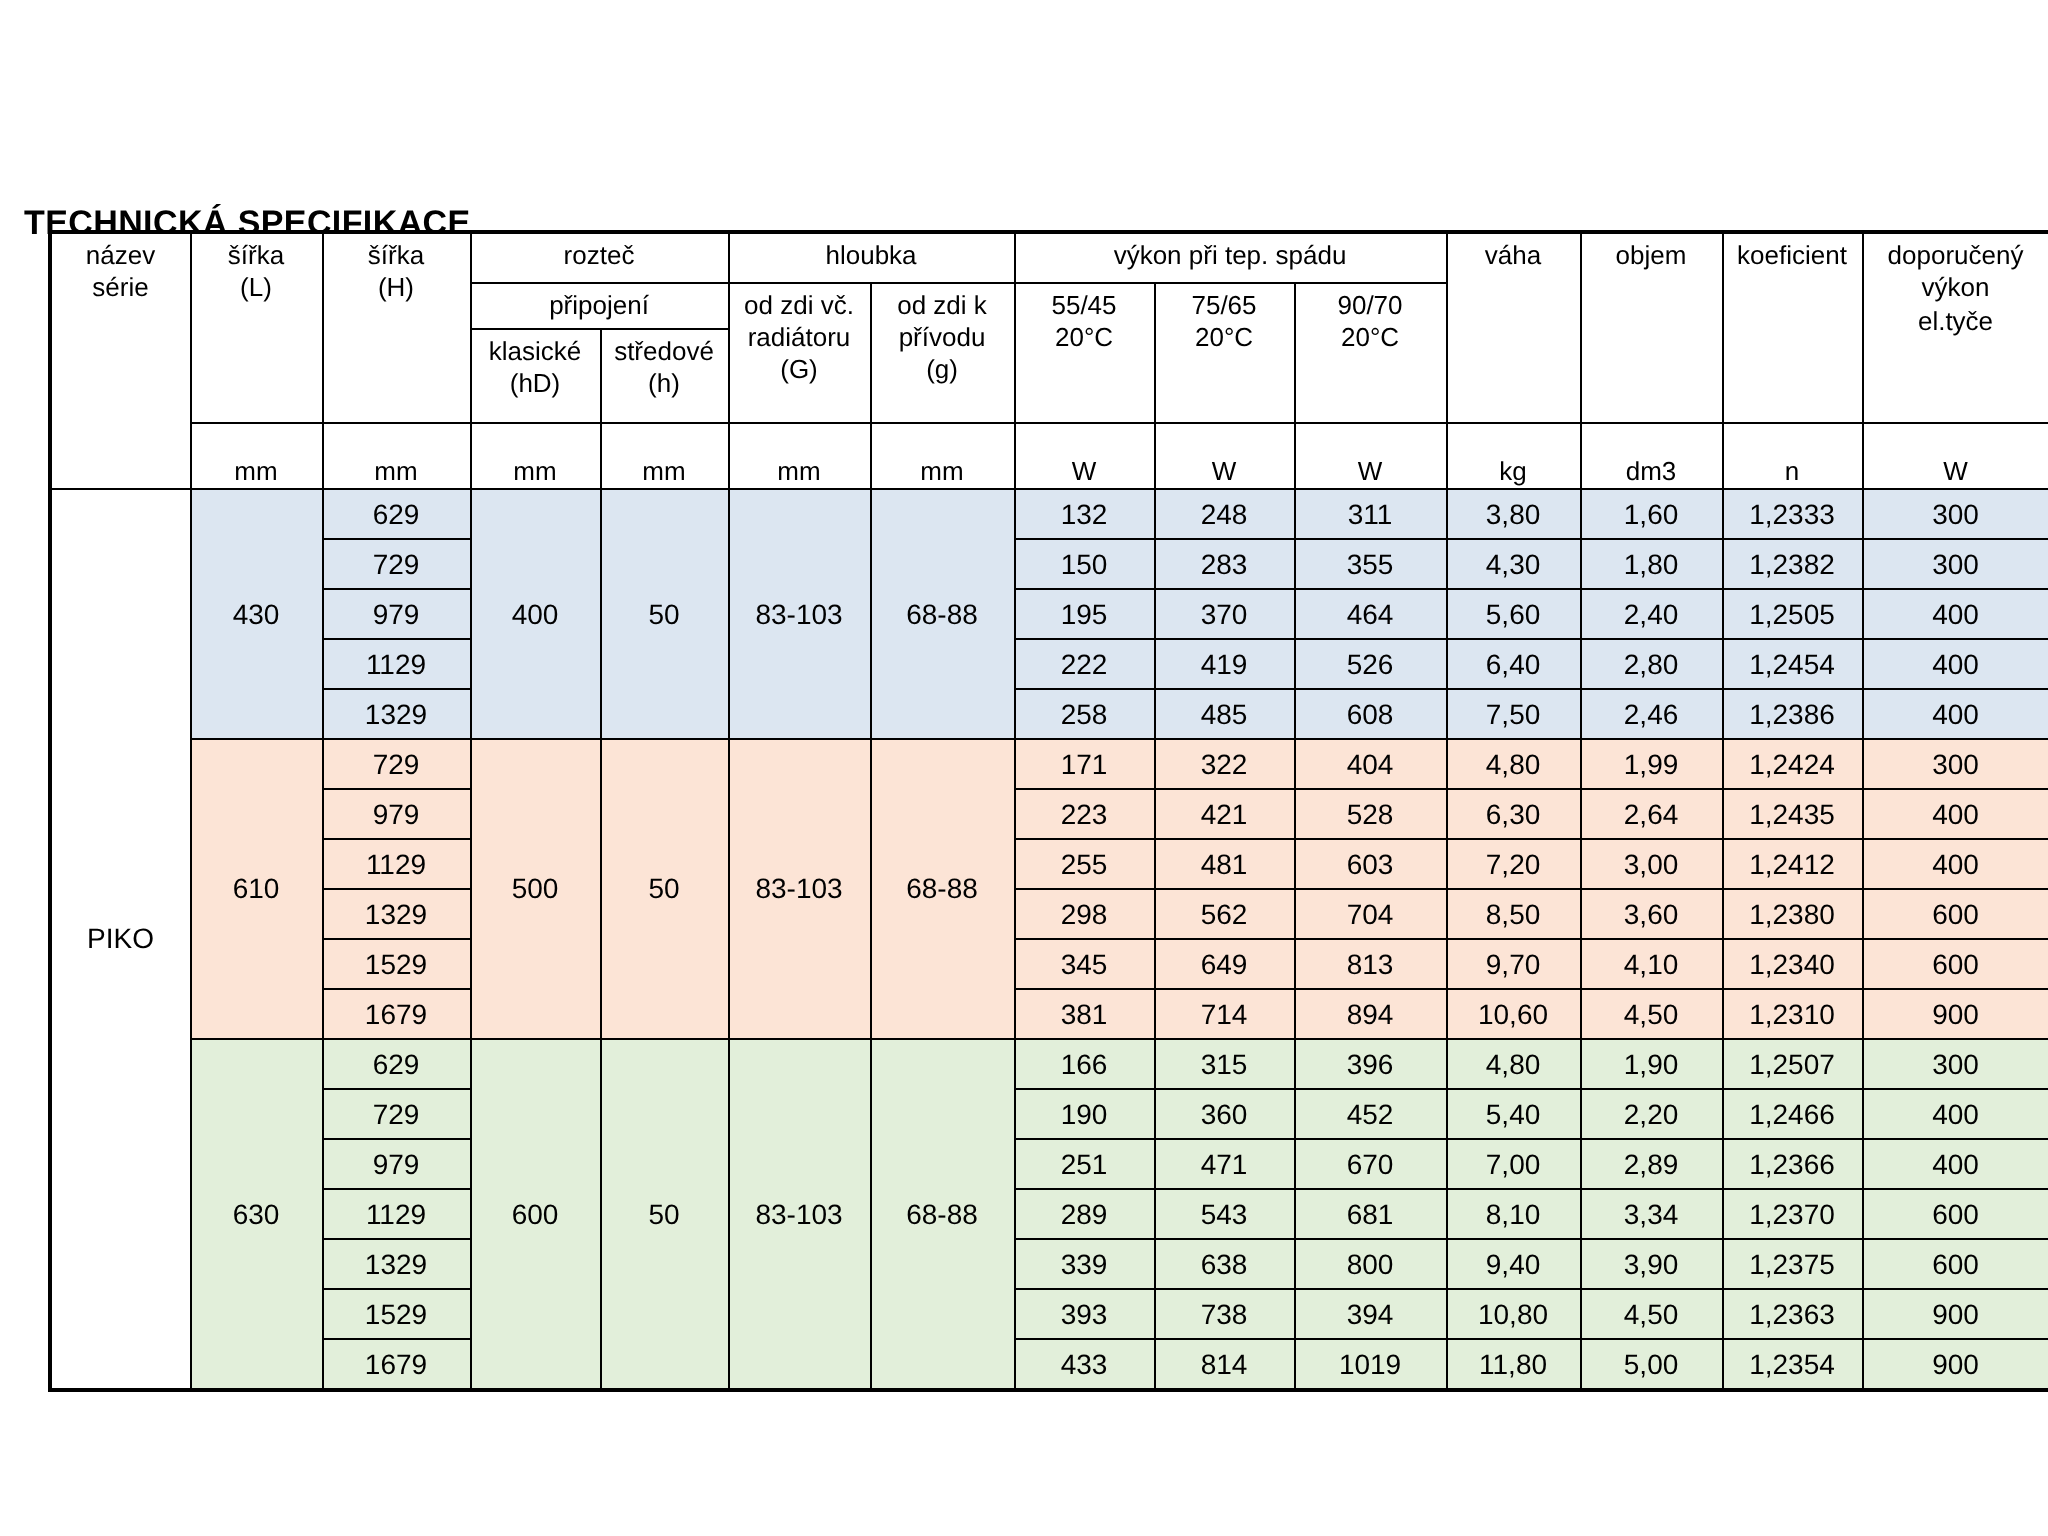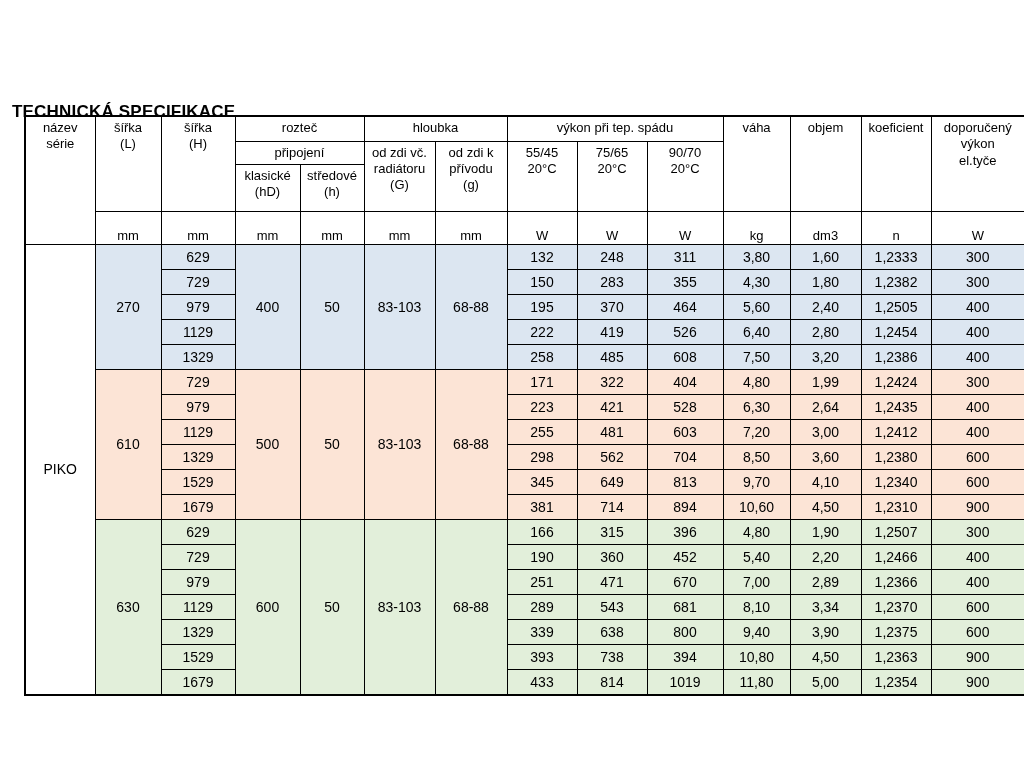--- a/index.html
+++ b/index.html
@@ -131,21 +131,21 @@
       <th>W</th>
       <th>kg</th>
       <th>dm3</th>
       <th>n</th>
       <th>W</th>
     </tr>
   </thead>
   <tbody>
       <tr style="background: rgb(220, 230, 241);">
         <td rowspan="18" class="series-cell">PIKO</td>
-        <td rowspan="5">270</td>
+        <td rowspan="5">430</td>
         <td>629</td>
         <td rowspan="5">400</td>
         <td rowspan="5">50</td>
         <td rowspan="5">83-103</td>
         <td rowspan="5">68-88</td>
         <td>132</td>
         <td>248</td>
         <td>311</td>
         <td>3,80</td>
         <td>1,60</td>
@@ -181,21 +181,21 @@
         <td>2,80</td>
         <td>1,2454</td>
         <td>400</td>
       </tr>
       <tr style="background: rgb(220, 230, 241);">
         <td>1329</td>
         <td>258</td>
         <td>485</td>
         <td>608</td>
         <td>7,50</td>
-        <td>3,20</td>
+        <td>2,46</td>
         <td>1,2386</td>
         <td>400</td>
       </tr>
       <tr style="background: rgb(252, 228, 214);">
         <td rowspan="6">610</td>
         <td>729</td>
         <td rowspan="6">500</td>
         <td rowspan="6">50</td>
         <td rowspan="6">83-103</td>
         <td rowspan="6">68-88</td>

